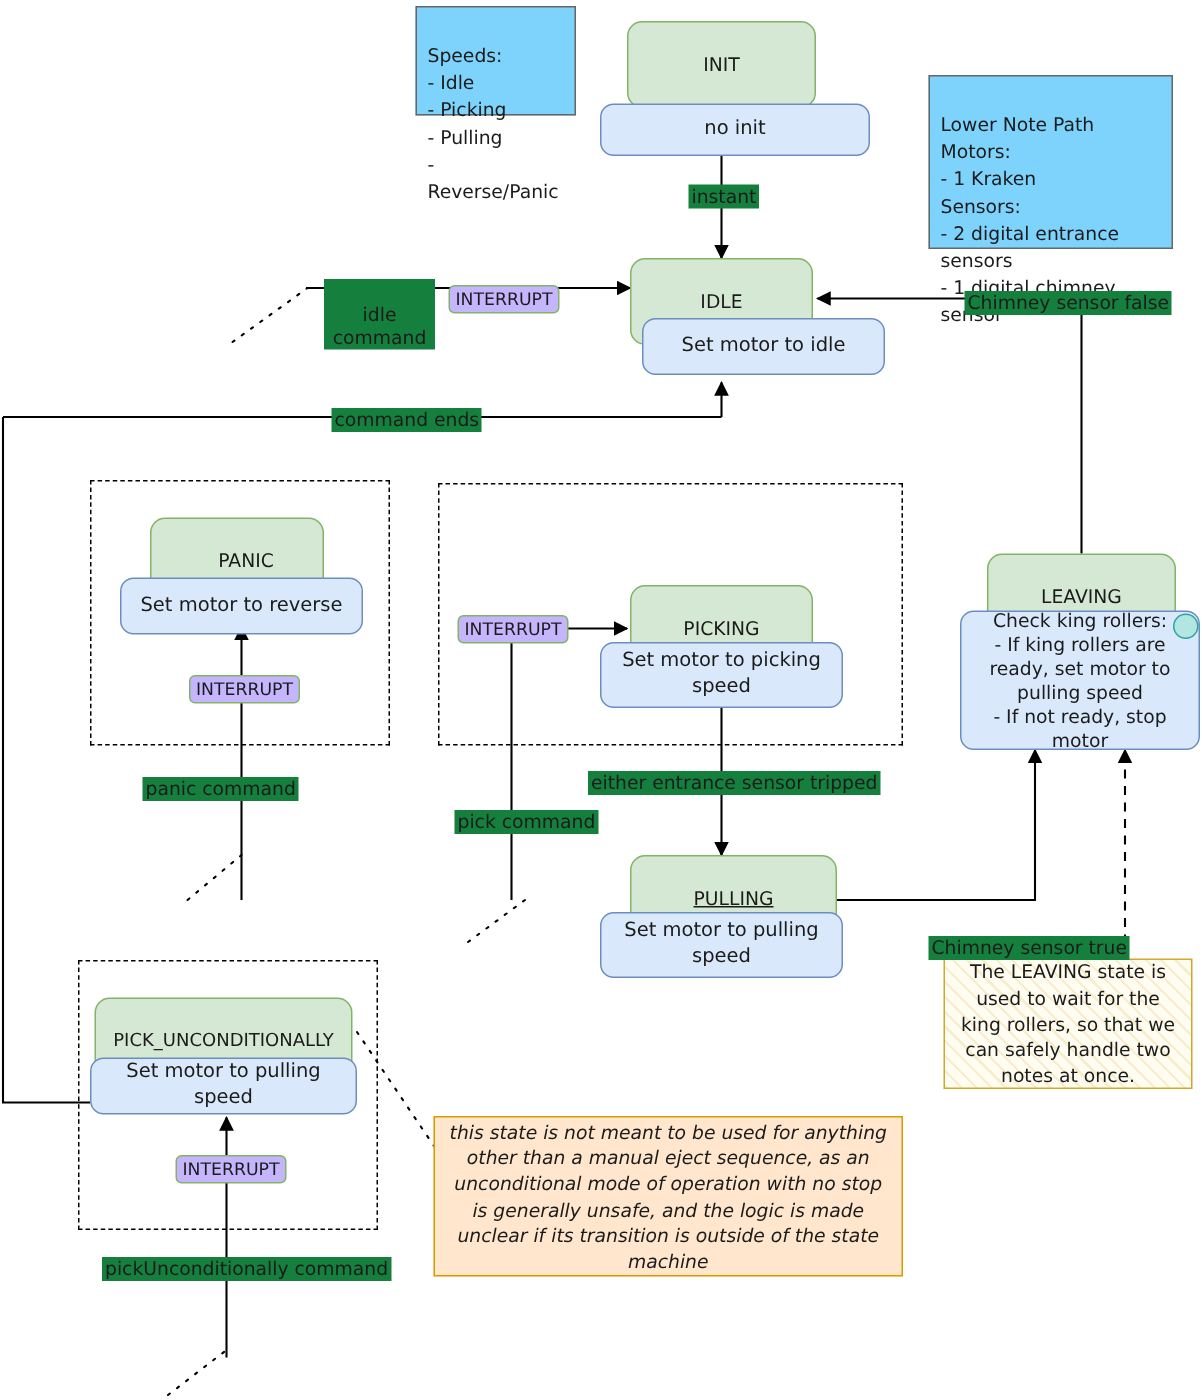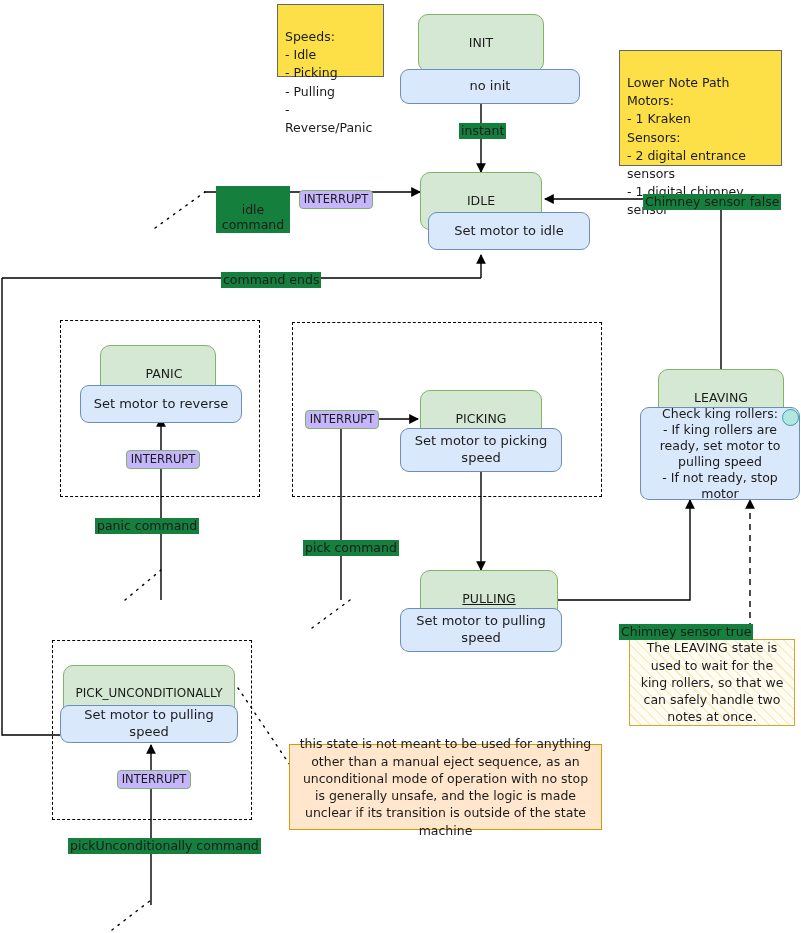--- a/index.html
+++ b/index.html
@@ -59,21 +59,21 @@
     color:#1b1b1b;
     display:flex;align-items:center;justify-content:center;
     padding:1px 4px 2px;
     white-space:nowrap;
   }
 
   
   .legend{
     position:absolute;
     box-sizing:border-box;
-    background:#fde047;
+    background:#7dd3fc;
     border:1px solid #666666;
     font-size:12.5px;
     line-height:1.45;
     color:#1b1b1b;
     padding:5px 7px;
     white-space:pre-line;
   }
 
   
   .note{
@@ -259,21 +259,21 @@
   <div class="legend" style="left:619px;top:50px;width:163px;height:116px;">
     <span>Lower Note Path
 Motors:
 - 1 Kraken
 Sensors:
 - 2 digital entrance
 sensors
 - 1 digital chimney sensor</span>
   </div>
 
-  <div class="note" style="left:289px;top:744px;width:313px;height:86px;">
+  <div class="note" style="left:289px;top:744px;width:313px;height:107px;font-style:italic;">
     <span>this state is not meant to be used for anything other than a manual eject sequence, as an unconditional mode of operation with no stop is generally unsafe, and the logic is made unclear if its transition is outside of the state machine</span>
   </div>
   <div class="note hatched" style="left:629px;top:639px;width:166px;height:87px;">
     <span>The LEAVING state is used to wait for the king rollers, so that we can safely handle two notes at once.</span>
   </div>
 
   <div class="elabel" style="left:459px;top:123px;">
     <span>instant</span>
   </div>
 
@@ -287,20 +287,23 @@
   </div>
 
   <div class="elabel" style="left:643px;top:194px;">
     <span>Chimney sensor false</span>
   </div>
 
   <div class="elabel" style="left:619px;top:624px;">
     <span>Chimney sensor true</span>
   </div>
 
+  <div class="elabel" style="left:392px;top:514px;">
+    <span>either entrance sensor tripped</span>
+  </div>
 
   <div class="elabel" style="left:95px;top:518px;">
     <span>panic command</span>
   </div>
 
   <div class="elabel" style="left:303px;top:540px;">
     <span>pick command</span>
   </div>
 
   <div class="elabel" style="left:68px;top:838px;">

